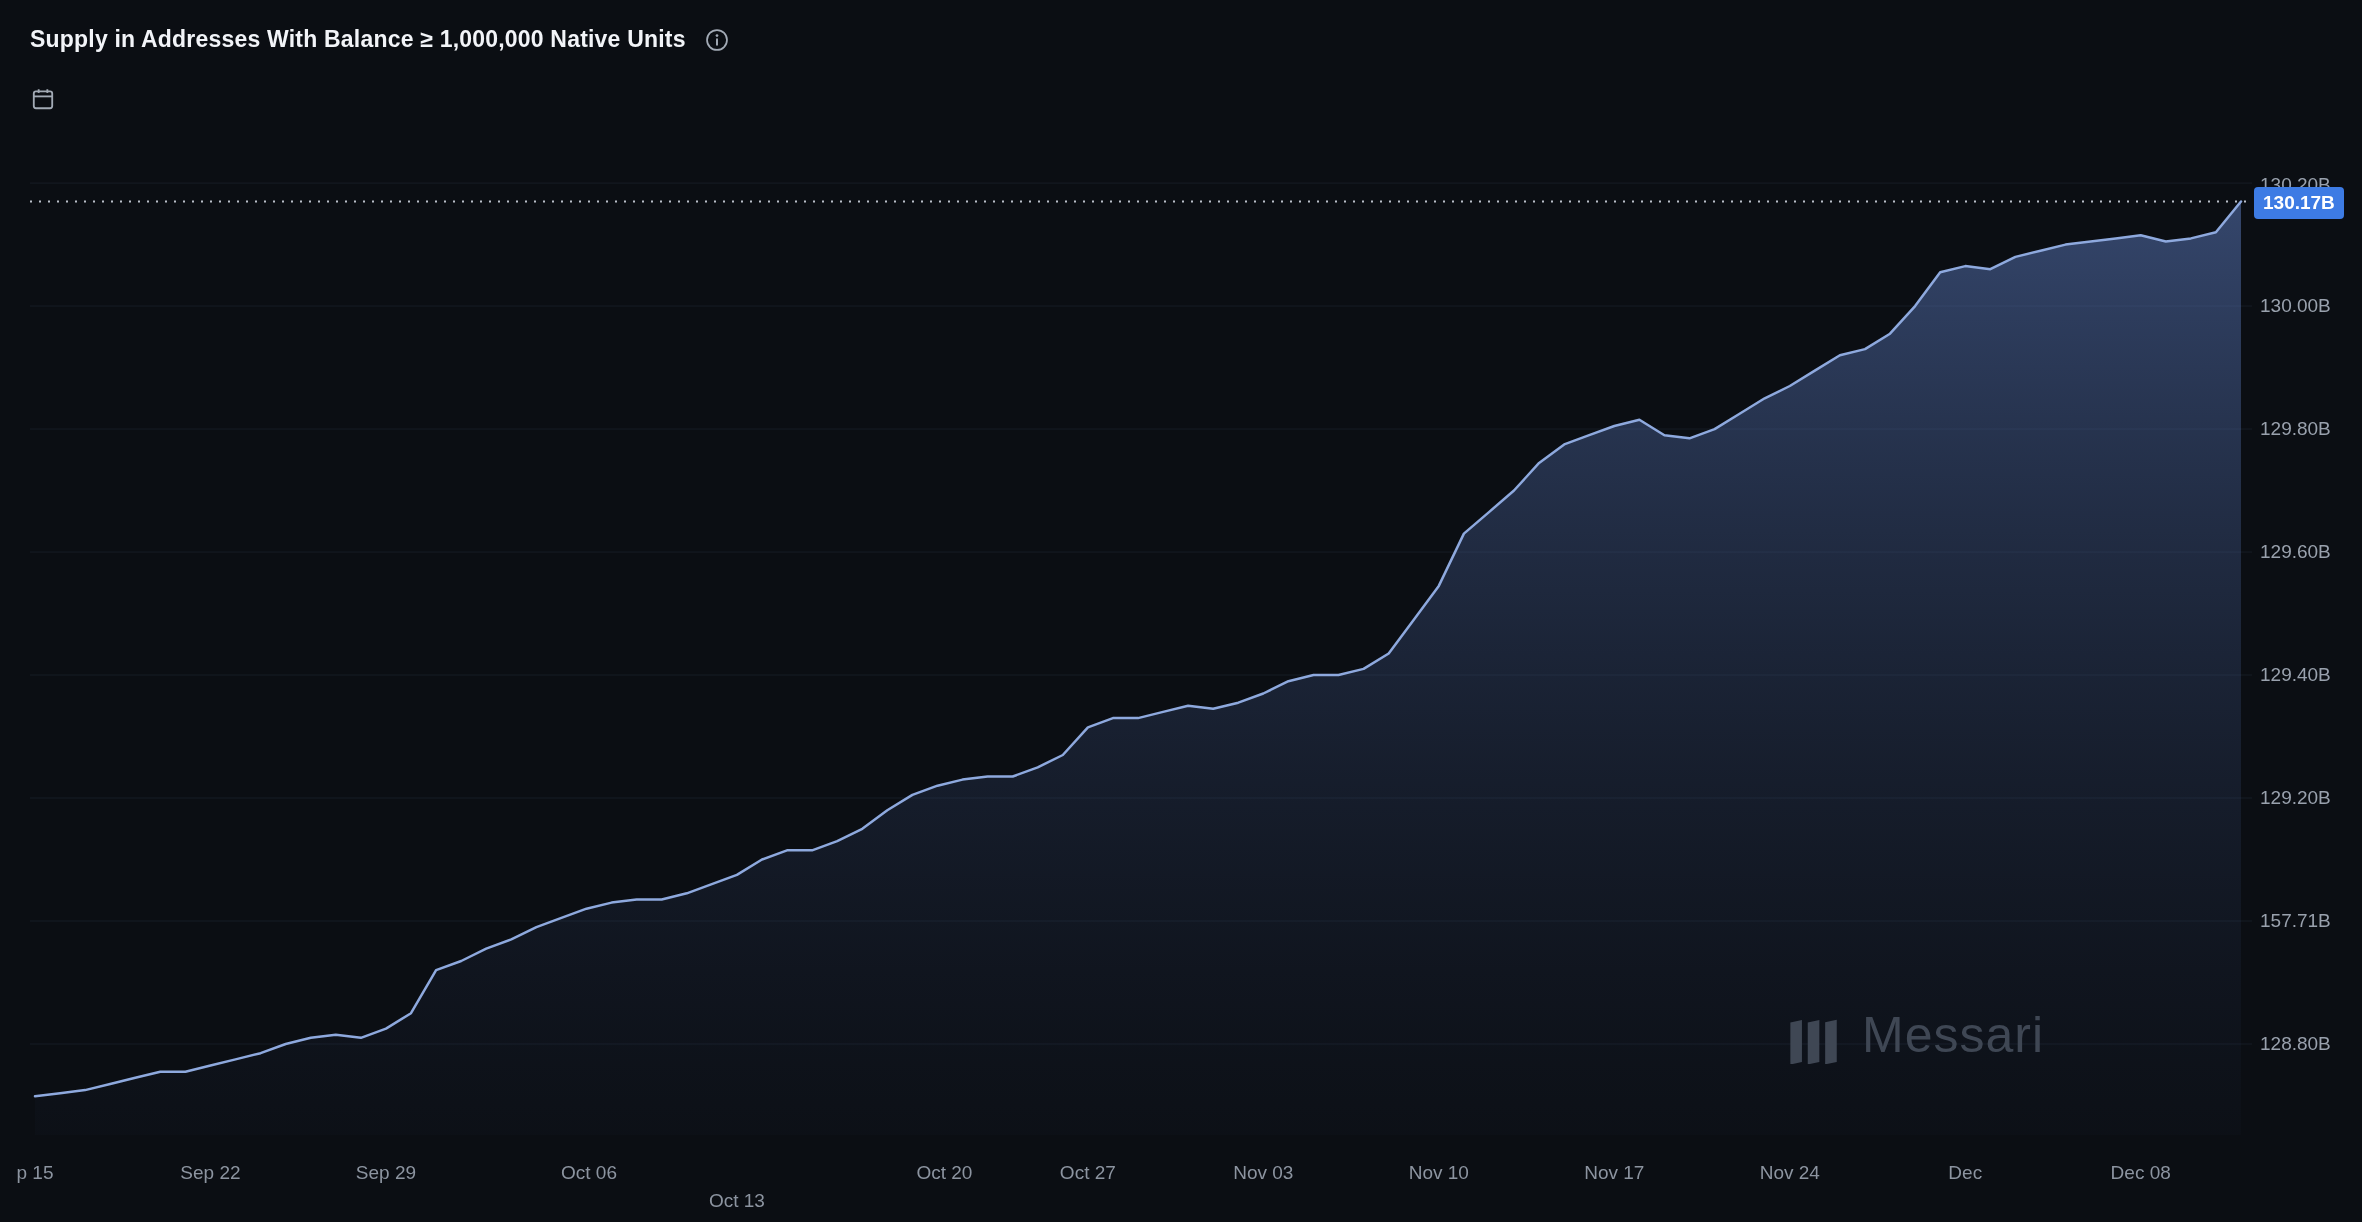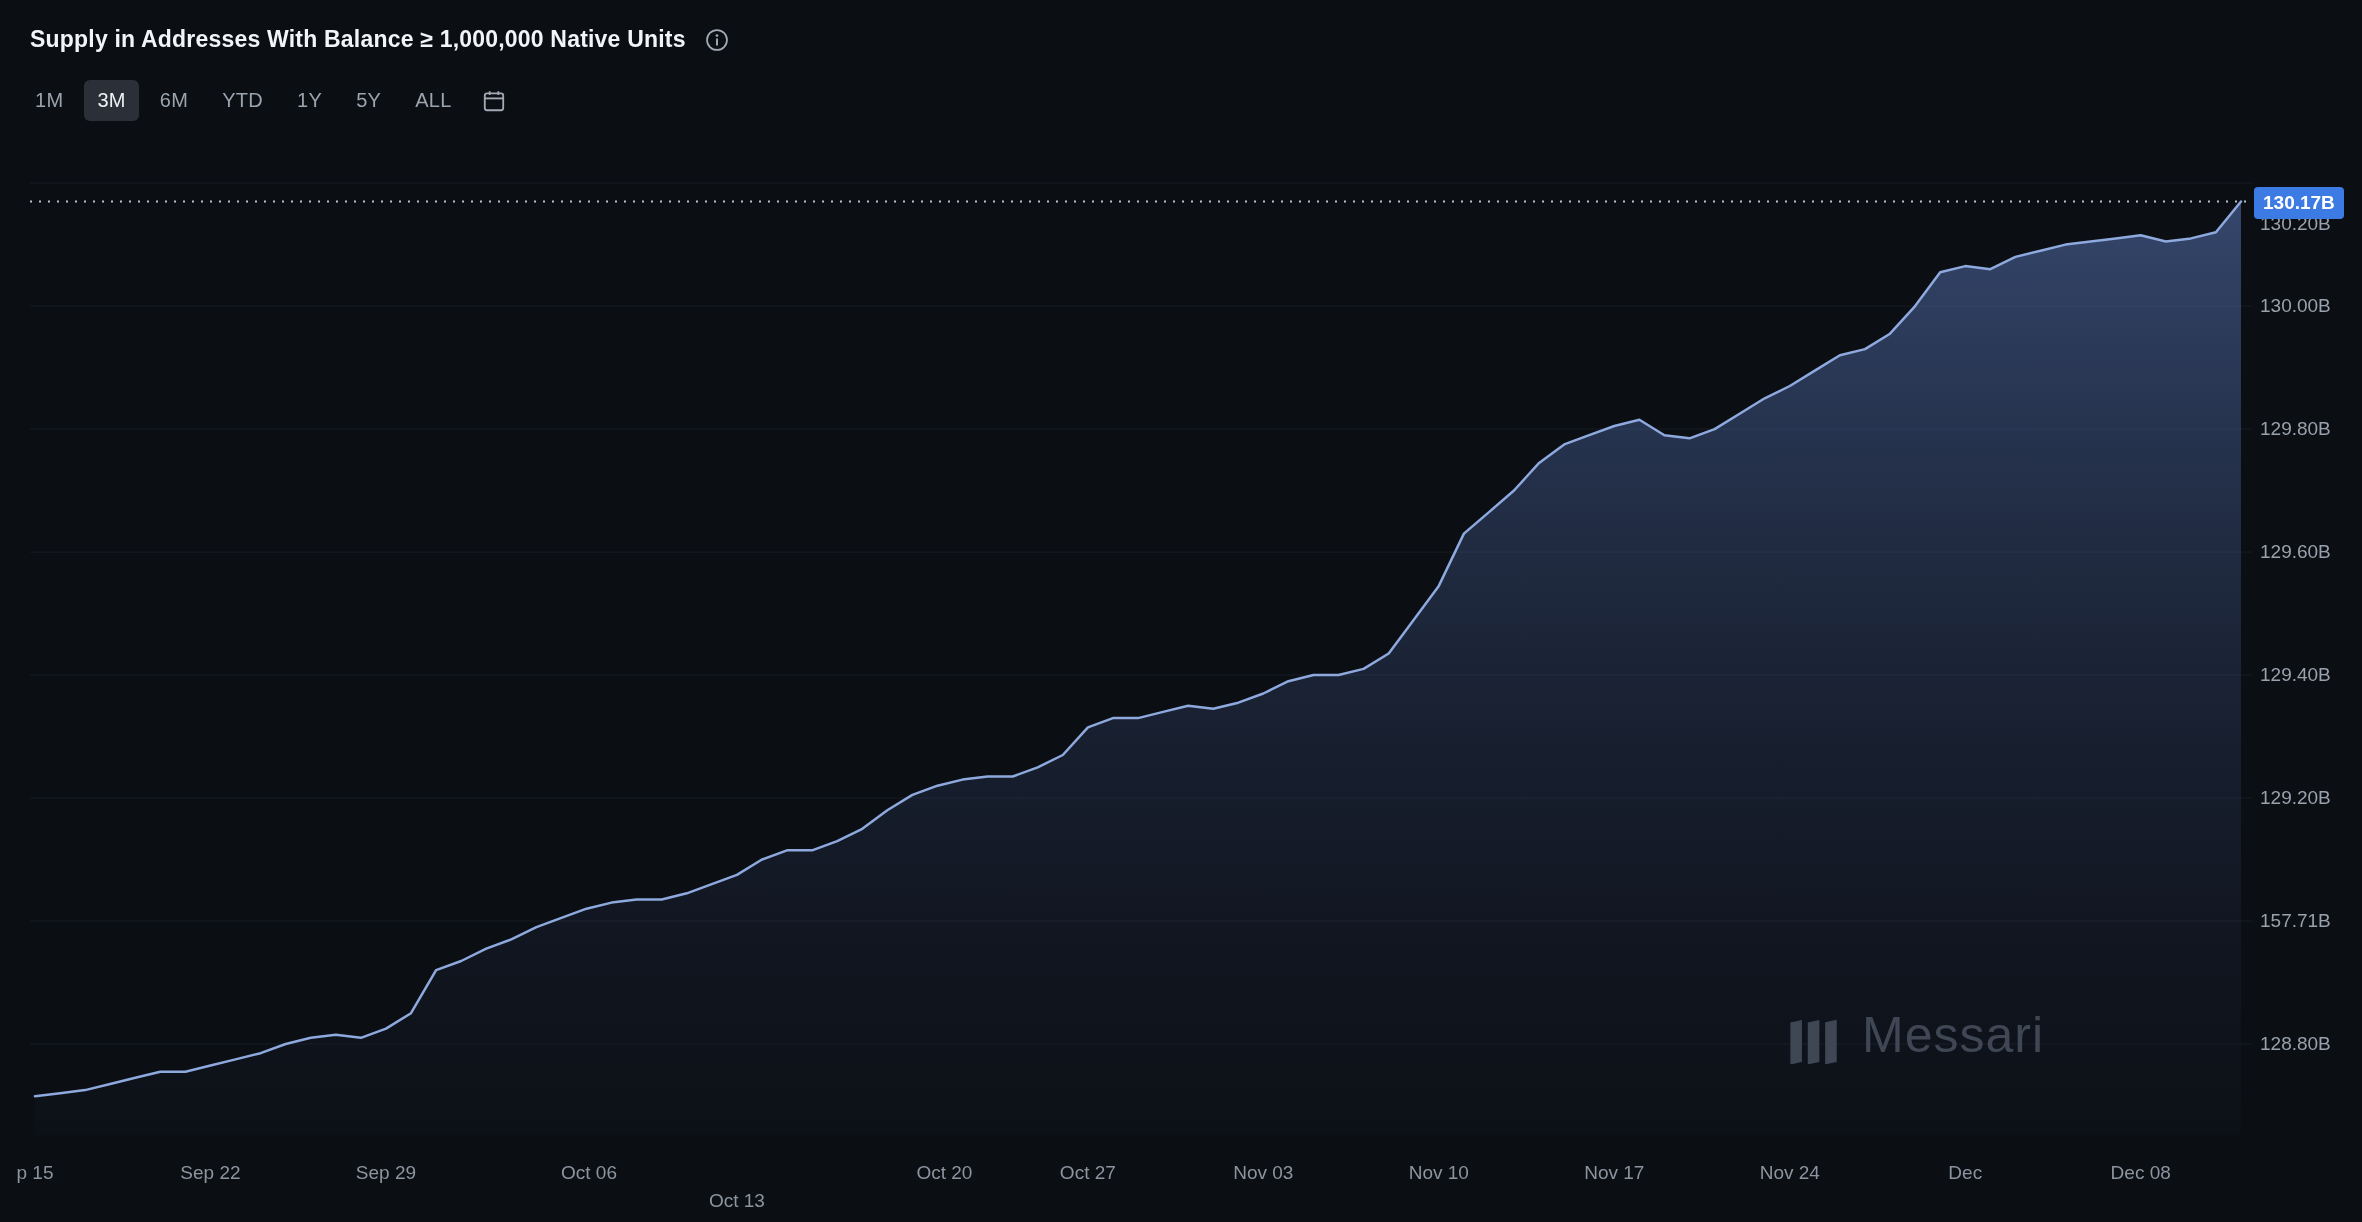--- a/index.html
+++ b/index.html
@@ -61,41 +61,32 @@
   <button class="info-btn" title="">
     <svg width="26" height="26" viewBox="0 0 24 24">
       <circle cx="12" cy="12" r="9.2" fill="none" stroke="#a2aab5" stroke-width="1.6"></circle>
       <circle cx="12" cy="7.9" r="1.25" fill="#a2aab5"></circle>
       <rect x="11.1" y="10.4" width="1.8" height="6.8" rx="0.9" fill="#a2aab5"></rect>
     </svg>
   </button>
 </div>
 
 <div class="range-row">
-  <div id="range-buttons" style="display:flex;align-items:center;gap:8px;">
-      <button class="range-btn">1M</button>
-      <button class="range-btn selected">3M</button>
-      <button class="range-btn">6M</button>
-      <button class="range-btn">YTD</button>
-      <button class="range-btn">1Y</button>
-      <button class="range-btn">5Y</button>
-      <button class="range-btn">ALL</button>
-    </div>
   <button class="cal-btn">
     <svg width="26" height="26" viewBox="0 0 24 24" fill="none" stroke="#a2aab5" stroke-width="1.7">
       <rect x="3.5" y="5" width="17" height="15.5" rx="2"></rect>
       <line x1="3.5" y1="9.6" x2="20.5" y2="9.6"></line>
       <line x1="8" y1="3" x2="8" y2="6.4"></line>
       <line x1="16" y1="3" x2="16" y2="6.4"></line>
     </svg>
   </button>
 </div>
 
 <div id="ylabels">
-    <div class="ylabel" style="top: 174px; margin-top: 39px;">130.20B</div>
+    <div class="ylabel" style="top: 174px;">130.20B</div>
     <div class="ylabel" style="top: 295.062px;">130.00B</div>
     <div class="ylabel" style="top: 418.05px;">129.80B</div>
     <div class="ylabel" style="top: 541.038px;">129.60B</div>
     <div class="ylabel" style="top: 664.026px;">129.40B</div>
     <div class="ylabel" style="top: 787.014px;">129.20B</div>
     <div class="ylabel" style="top: 910.001px;">157.71B</div>
     <div class="ylabel" style="top: 1032.99px;">128.80B</div>
   </div>
 <div id="xlabels">
     <div class="xlabel" style="left: 35px;">p 15</div>

